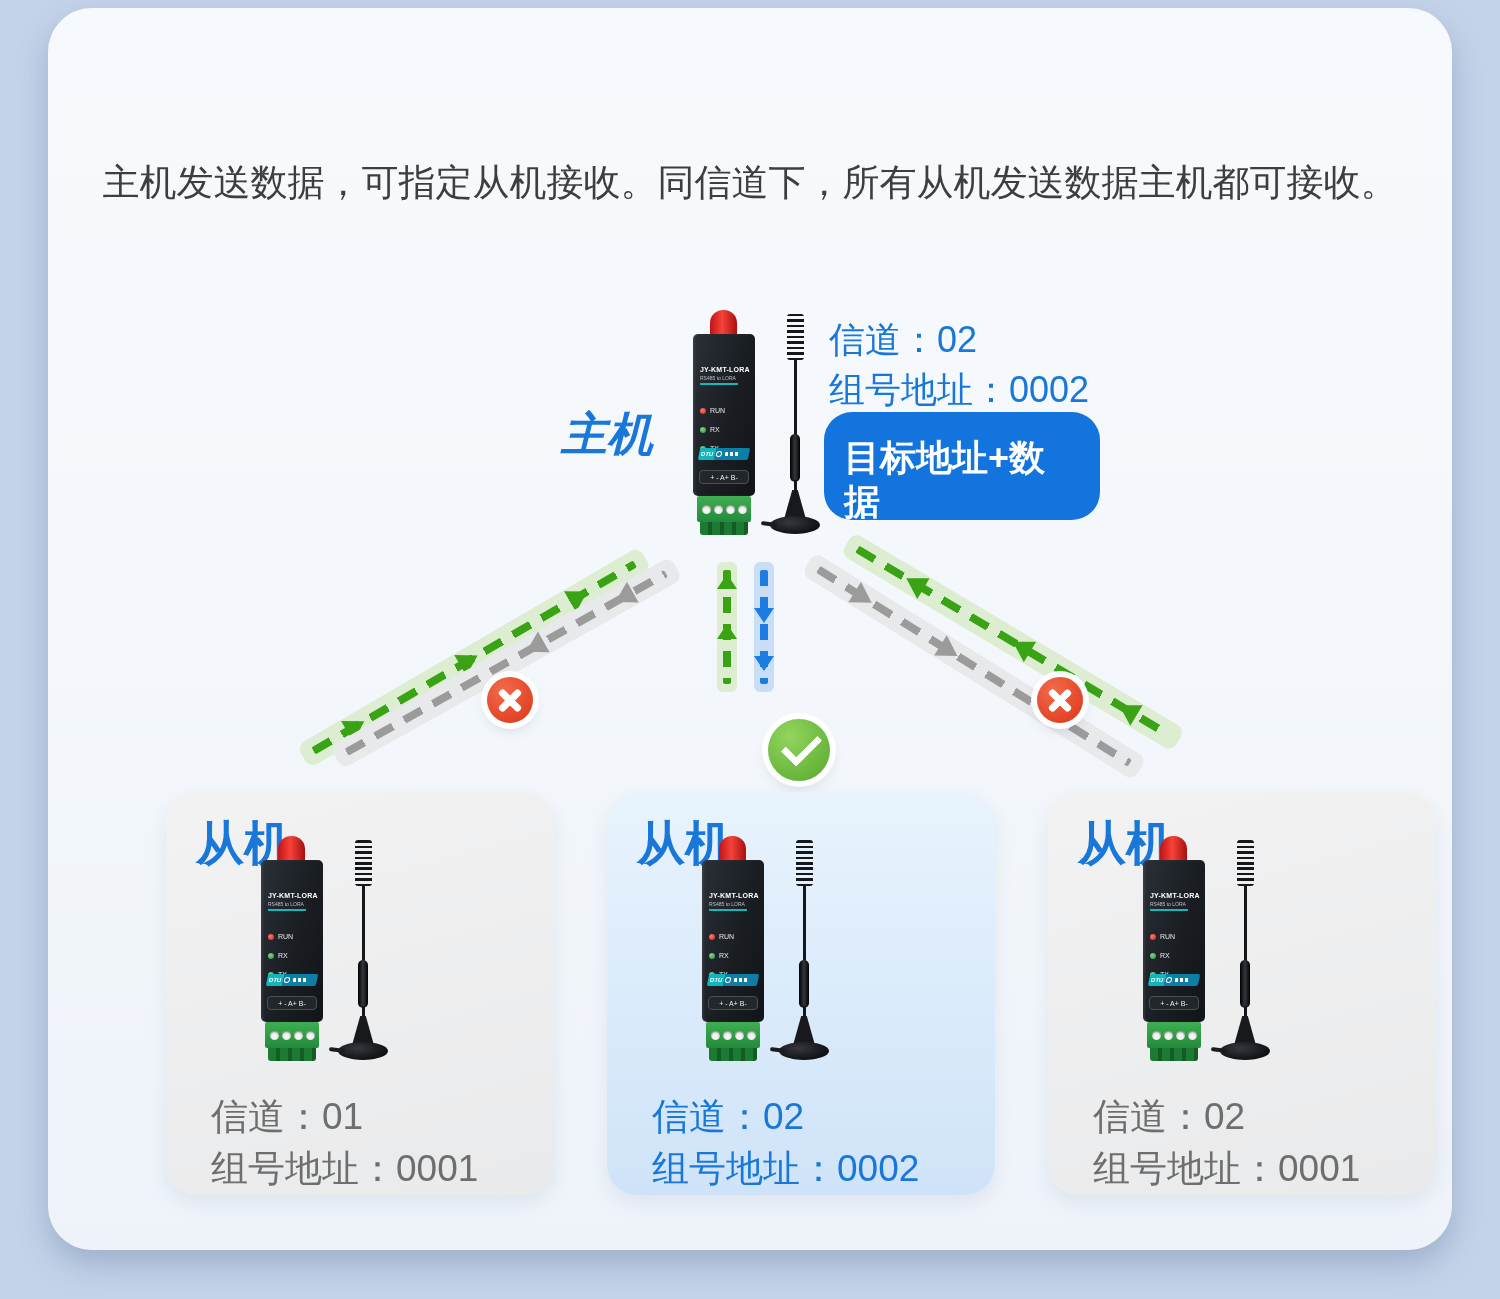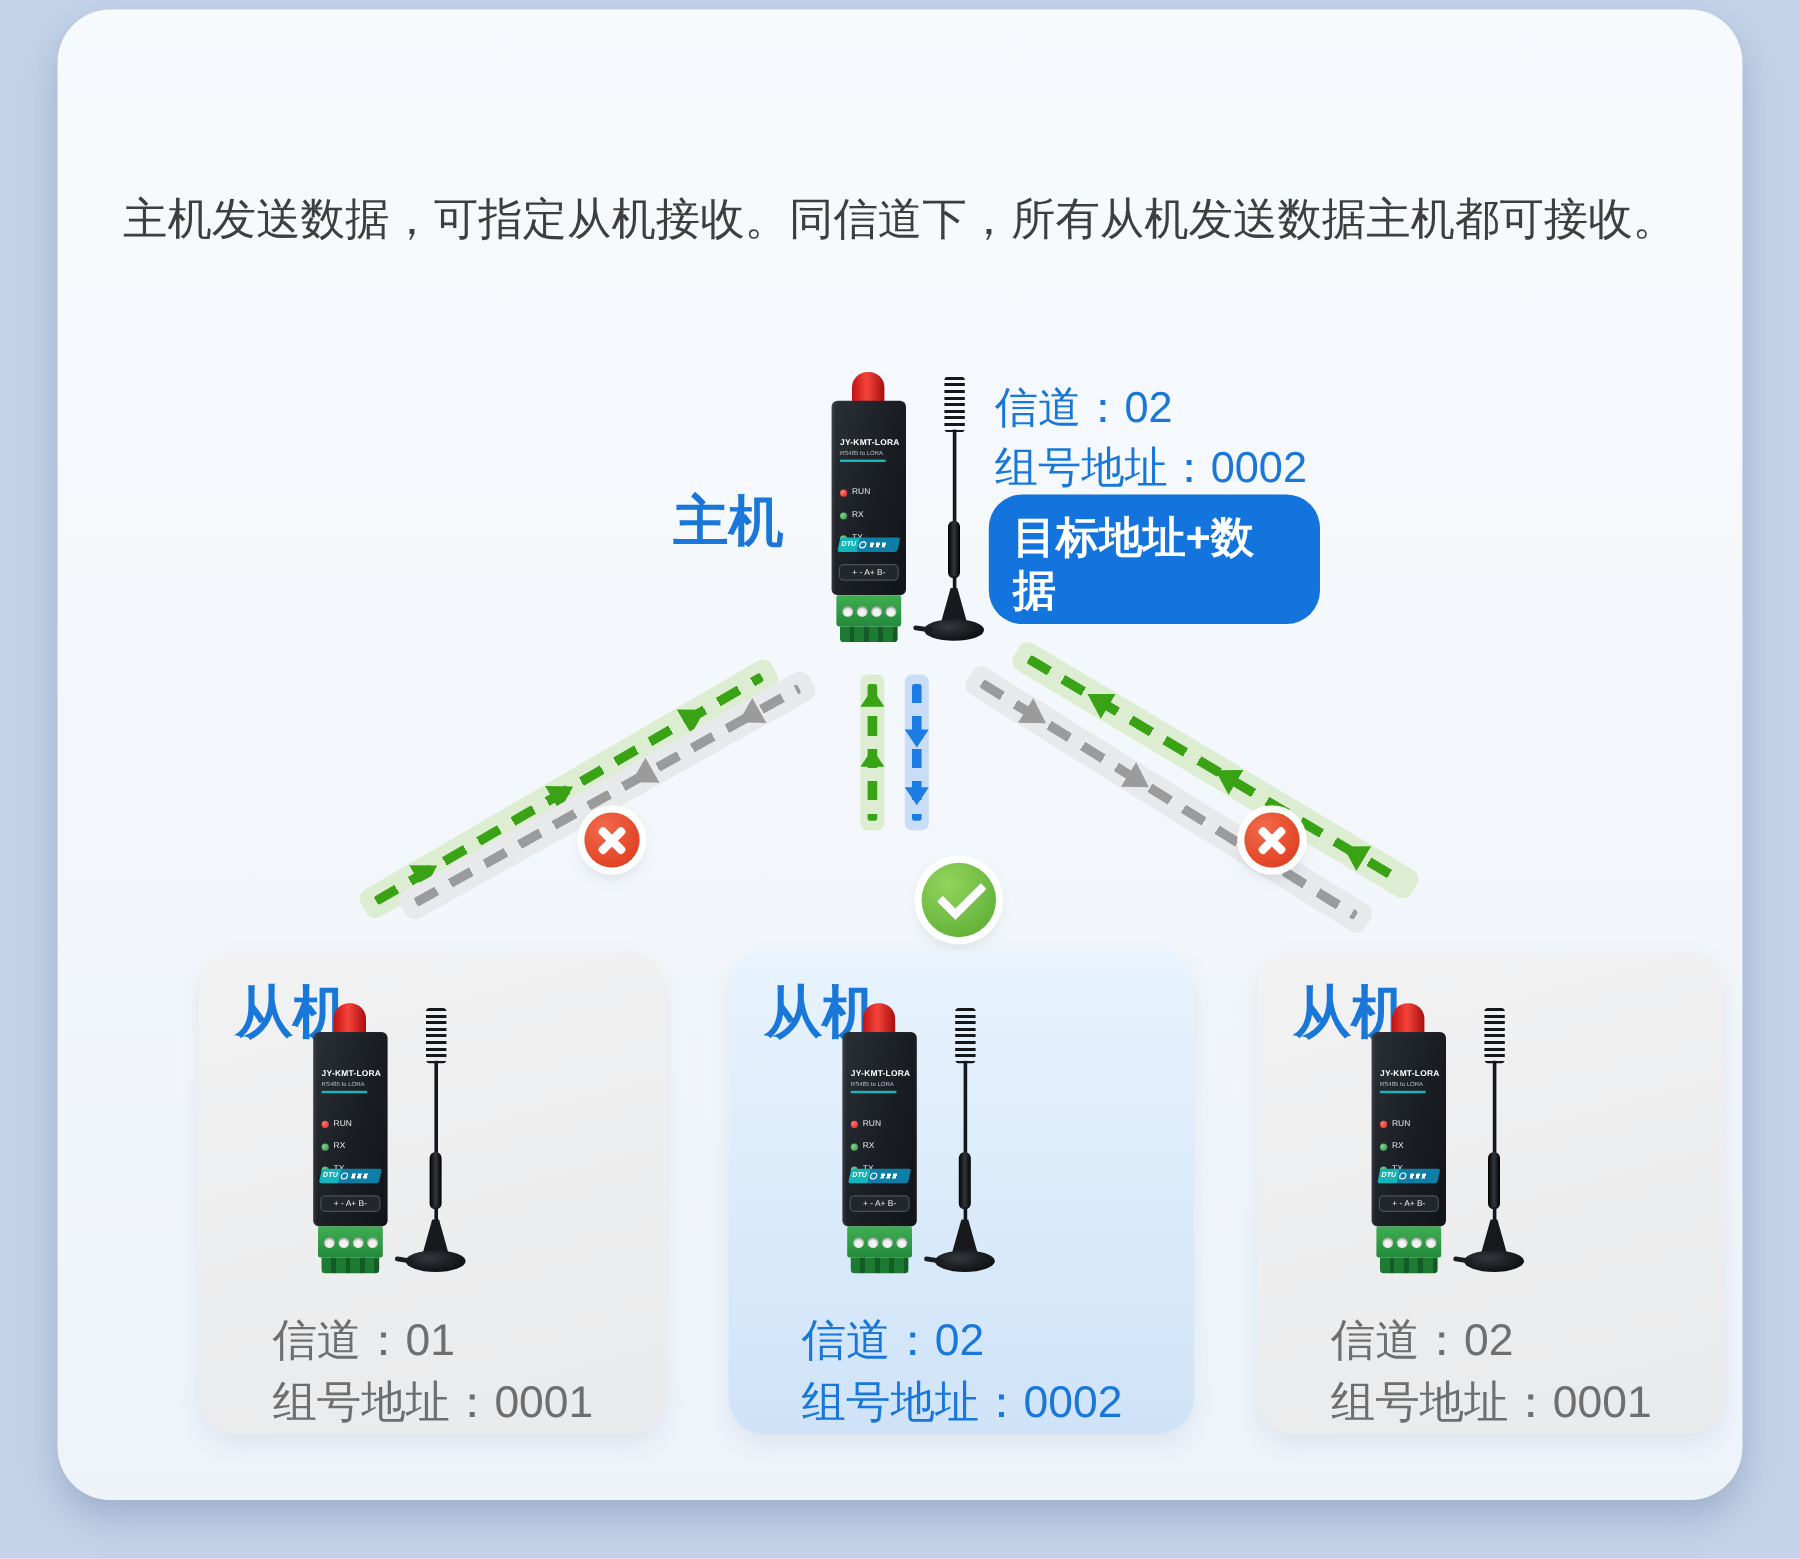--- a/index.html
+++ b/index.html
@@ -7,26 +7,26 @@
   .stage{position:relative;width:1500px;height:1299px;background:#c4d3e9;overflow:hidden;}
   .panel{position:absolute;left:48px;top:8px;width:1404px;height:1242px;border-radius:44px;
          background:linear-gradient(180deg,#f7fafd 0%,#f3f7fb 55%,#eef3fa 100%);
          box-shadow:0 14px 30px rgba(86,108,150,.35);}
   .title{position:absolute;top:34px;left:0;width:100%;text-align:center;
          font-size:80px;font-weight:bold;color:#2c4c72;letter-spacing:3px;margin:0;}
   .subtitle{position:absolute;top:150px;left:0;width:100%;text-align:center;
          font-size:37px;color:#3e3e3e;margin:0;}
 
   
-  .master-label{position:absolute;left:513px;top:396px;font-size:46px;font-weight:bold;color:#1877d8;}
+  .master-label{position:absolute;left:513px;top:396px;font-size:46px;font-weight:bold;color:#1877d8;font-style:italic;}
   .info-line{position:absolute;left:781px;font-size:36px;color:#1877d8;}
   .m-ch{top:308px;}
   .m-addr{top:358px;}
   .packet-box{position:absolute;left:776px;top:404px;width:276px;height:108px;border-radius:28px;
-         background:#1474dd;box-sizing:border-box;padding:14px 20px;}
+         background:#1474dd;box-sizing:border-box;padding:24px 20px;}
   .packet-l1{font-size:36px;font-weight:bold;color:#ffffff;line-height:44px;}
   .packet-l2{font-size:36px;font-weight:bold;color:#ffe11a;line-height:44px;margin-top:2px;}
 
   
   .band{position:absolute;height:26px;transform-origin:0 50%;border-radius:9px;}
   .g-bg{background:#dcedd2;}
   .gray-bg{background:#e8e9eb;}
   .b-bg{background:#c9def6;}
   .dl{position:absolute;left:12px;right:12px;top:9px;height:8px;border-radius:2px;}
   .g-dash{background:repeating-linear-gradient(90deg,#3aa315 0 20px,transparent 20px 33px);}
@@ -55,21 +55,21 @@
   .xbar{position:absolute;left:9px;top:20px;width:28px;height:7px;background:#fff;border-radius:3px;}
   .xa{transform:rotate(45deg);} .xb{transform:rotate(-45deg);}
 
   
   .card{position:absolute;top:784px;width:388px;height:403px;border-radius:30px;
         box-shadow:0 8px 18px rgba(110,125,150,.12);}
   .card-gray{background:linear-gradient(165deg,#f2f2f3 0%,#e9eaeb 100%);}
   .card-blue{background:linear-gradient(180deg,#e8f3fd 0%,#cfe3f8 100%);}
   .c1{left:118px;} .c2{left:559px;} .c3{left:1000px;}
   .card-title{position:absolute;left:30px;top:20px;font-size:48px;font-weight:bold;color:#1877d8;}
-  .card-line{position:absolute;left:45px;font-size:37px;margin-left:16px;}
+  .card-line{position:absolute;left:45px;font-size:37px;}
   .cl-ch{top:300px;} .cl-addr{top:352px;}
   .txt-gray{color:#6e6e6e;} .txt-blue{color:#1877d8;}
 
   
   .device{position:absolute;width:132px;height:228px;}
   .module{position:absolute;left:0;top:0;width:64px;height:228px;}
   .cap{position:absolute;left:18px;top:0;width:27px;height:34px;border-radius:13px 13px 3px 3px;
        background:linear-gradient(90deg,#c01313,#f5433a 45%,#a80f0f);}
   .mbody{position:absolute;left:1px;top:24px;width:62px;height:162px;border-radius:5px;
        background:linear-gradient(105deg,#2b3037 0%,#1a1e23 55%,#111418 100%);

